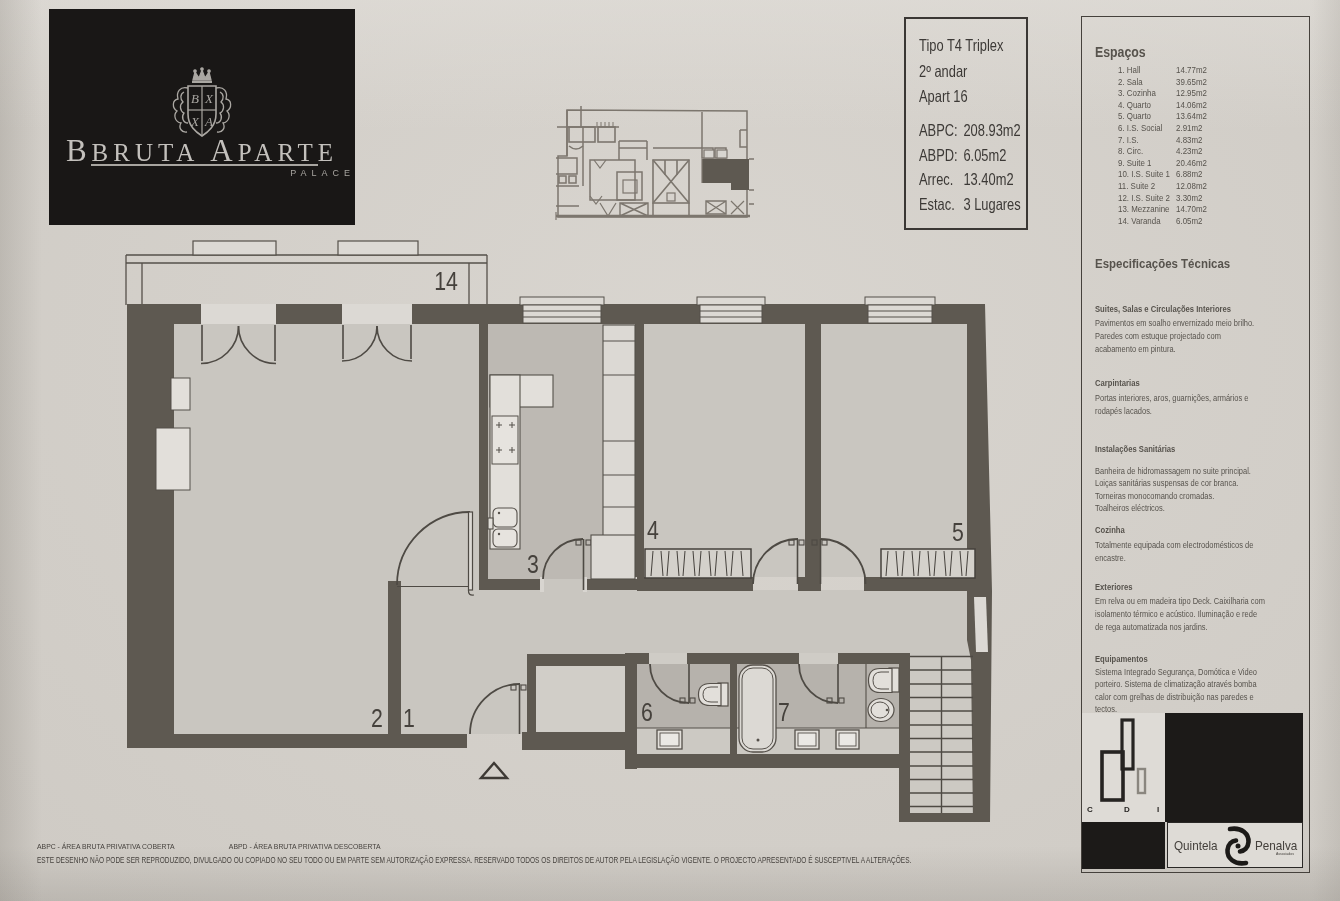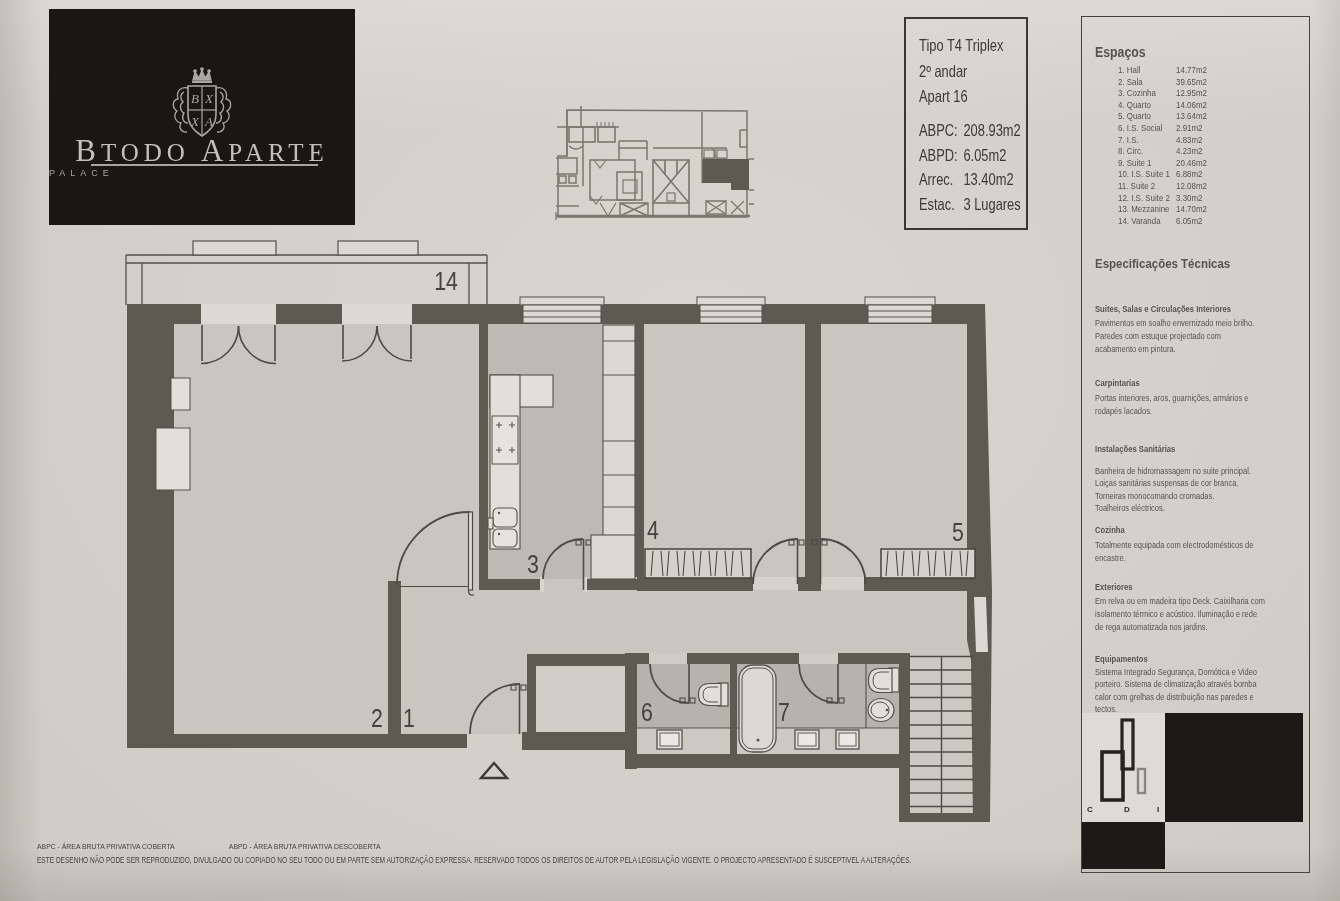--- a/index.html
+++ b/index.html
@@ -44,25 +44,25 @@
     </g>
     <g fill="#aaa7a2" font-family="Liberation Serif, serif" font-style="italic" font-size="13">
       <text x="29" y="37">B</text>
           <text x="43" y="37">X</text>
       <text x="29" y="60">X</text>
           <text x="43" y="60">A</text>
     </g>
   </svg>
 
   <div class="abs" style="left:0;top:124px;width:306px;text-align:center;color:#c3c0bc;
-    font-family:'Liberation Serif',serif;font-size:31px;letter-spacing:5px;white-space:nowrap;">B<span style="font-size:25px;">TODO</span> A<span style="font-size:25px;">PARTE</span></div>
+    font-family:'Liberation Serif',serif;font-size:31px;letter-spacing:5px;white-space:nowrap;">B<span style="font-size:25px;">BRUTA</span> A<span style="font-size:25px;">PARTE</span></div>
 
   <div class="abs" style="left:42px;top:155px;width:227px;height:1.6px;background:#a8a5a0;"></div>
 
-  <div class="abs" style="left:0;top:159px;width:306px;text-align:left;color:#a8a5a0;
+  <div class="abs" style="left:0;top:159px;width:306px;text-align:right;color:#a8a5a0;
     font-size:9px;letter-spacing:5px;">PALACE</div>
 </div>
 
 <div class="abs" style="left:904px;top:17px;width:120px;height:209px;border:2px solid #3a3734;color:#3c3936;">
   <div class="abs" style="left:13px;top:14px;width:140px;transform:scaleX(0.78);transform-origin:left top;font-size:16.5px;line-height:25.5px;white-space:nowrap;">
     Tipo T4 Triplex<br>2º andar<br>Apart 16
   </div>
   <div class="abs" style="left:13px;top:99px;width:140px;transform:scaleX(0.78);transform-origin:left top;font-size:16.5px;line-height:24.5px;white-space:nowrap;">
     <span style="display:inline-block;width:57px;">ABPC:</span>208.93m2<br>
     <span style="display:inline-block;width:57px;">ABPD:</span>6.05m2<br>
@@ -123,20 +123,31 @@
     <text x="5" y="99" font-size="8" font-weight="bold" fill="#262422" font-family="Liberation Sans,sans-serif">C</text>
     <text x="42" y="99" font-size="8" font-weight="bold" fill="#262422" font-family="Liberation Sans,sans-serif">D</text>
     <text x="75" y="99" font-size="8" font-weight="bold" fill="#262422" font-family="Liberation Sans,sans-serif">I</text>
   </svg>
 </div>
 
 <div class="abs" style="left:1165px;top:713px;width:138px;height:109px;background:#1c1a18;"></div>
 
 <div class="abs" style="left:1082px;top:822px;width:83px;height:47px;background:#1c1a18;"></div>
 
+<div class="abs" style="left:1167px;top:822px;width:136px;height:46px;background:#dedbd6;border:1.5px solid #2a2826;box-sizing:border-box;">
+  <div class="abs" style="left:6px;top:15px;font-size:13px;color:#44403c;transform:scaleX(0.9);transform-origin:left top;">Quintela</div>
+  <div class="abs" style="left:87px;top:15px;font-size:13px;color:#44403c;transform:scaleX(0.9);transform-origin:left top;">Penalva</div>
+  <div class="abs" style="left:108px;top:29px;font-size:3.5px;color:#44403c;">Associados</div>
+
+  <svg class="abs" style="left:53px;top:1px;" width="34" height="44" viewBox="0 0 34 44">
+    <path d="M9,5 C21,3 28,10 27.5,18 C27,24 23,27 19,27.5" fill="none" stroke="#1c1a18" stroke-width="4.6" stroke-linecap="round"></path>
+    <path d="M25,39 C13,41 6,34 6.5,26 C7,20 11,17 15,16.5" fill="none" stroke="#1c1a18" stroke-width="4.6" stroke-linecap="round"></path>
+    <circle cx="17" cy="22" r="2.5" fill="#1c1a18"></circle>
+  </svg>
+</div>
 
 <div class="abs" style="left:37px;top:842px;width:900px;font-size:7.8px;color:#46423e;transform:scaleX(0.88);transform-origin:left top;">
       <span class="abs" style="left:0;top:0;white-space:nowrap;">ABPC - ÁREA BRUTA PRIVATIVA COBERTA</span>
       <span class="abs" style="left:218px;top:0;white-space:nowrap;">ABPD - ÁREA BRUTA PRIVATIVA DESCOBERTA</span>
     </div>
 
 <div class="abs" style="left:37px;top:855px;width:1100px;font-size:8.4px;color:#46423e;white-space:nowrap;transform:scaleX(0.78);transform-origin:left top;">ESTE DESENHO NÃO PODE SER REPRODUZIDO, DIVULGADO OU COPIADO NO SEU TODO OU EM PARTE SEM AUTORIZAÇÃO EXPRESSA. RESERVADO TODOS OS DIREITOS DE AUTOR PELA LEGISLAÇÃO VIGENTE.  O PROJECTO APRESENTADO É SUSCEPTIVEL A ALTERAÇÕES.</div>
 
 <svg class="abs" style="left:0;top:0;" width="1340" height="901" viewBox="0 0 1340 901">
 <g>

